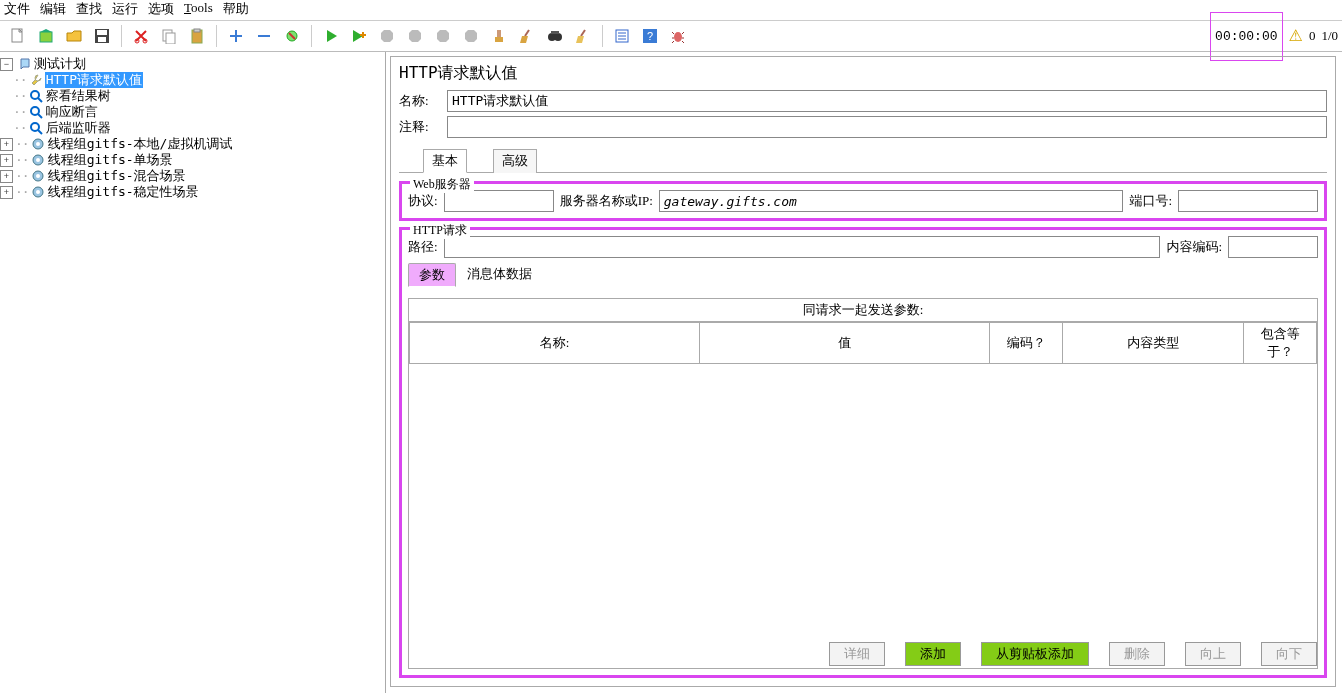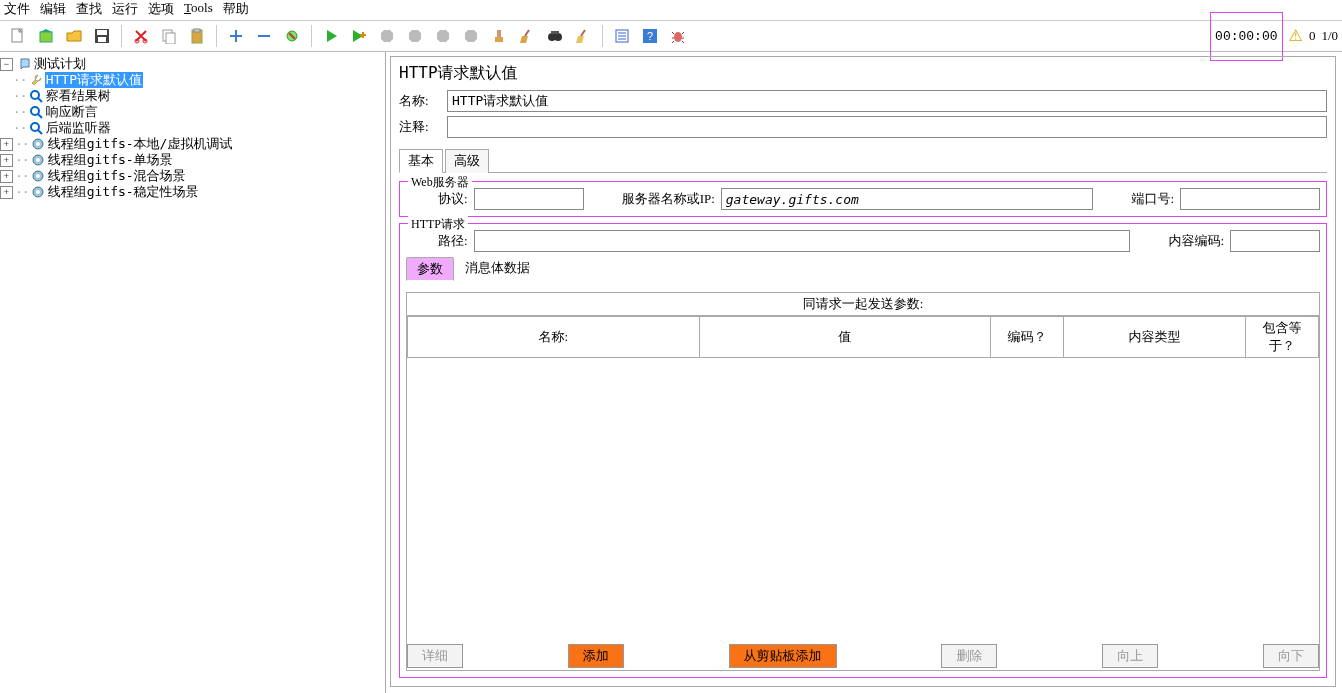--- a/index.html
+++ b/index.html
@@ -153,48 +153,49 @@
     margin: 6px 0 2px 0;
   }
   .tabstrip .tab {
     border: 1px solid #aaa;
     border-bottom: none;
     padding: 2px 8px;
     background: #fff;
     position: relative;
     top: 1px;
     margin-right: 2px;
+    margin-left: 24px;
   }
   .tabstrip .tab.active {
     background: #fff;
     border-bottom: 1px solid #fff;
   }
   .tabstrip .tab:not(.active) {
     background: #f6f6f6;
   }
   .fieldset {
-    border: 1px solid #d946ef;
+    border: 3px solid #d946ef;
     margin-top: 6px;
     padding: 6px;
     position: relative;
   }
   .fieldset .legend {
     position: absolute;
     top: -8px;
     left: 8px;
     background: #fff;
     padding: 0 3px;
     font-size: 12px;
   }
   .ws-row {
     display: flex;
     align-items: center;
     gap: 6px;
   }
-  .ws-row label { white-space: nowrap; margin-left: 32px; }
+  .ws-row label { white-space: nowrap; }
   .ws-row input {
     height: 20px;
     border: 1px solid #888;
     padding: 0 4px;
     font-family: monospace, "SimSun";
     font-size: 13px;
     font-style: italic;
   }
   .subtabs2 {
     display: flex;
@@ -232,30 +233,30 @@
   }
   .params-table th {
     border: 1px solid #aaa;
     font-weight: normal;
     padding: 2px 4px;
     background: #fff;
   }
   .params-body { flex: 1; }
   .btn-row {
     display: flex;
-    justify-content: space-between;
+    justify-content: flex-end;
     gap: 20px;
     padding: 6px 0 2px 0;
   }
   .btn-row button {
     padding: 2px 14px;
     font-family: inherit;
     font-size: 13px;
     border: 1px solid #999;
-    background: #f97316;
+    background: #84cc16;
     color: #000;
   }
   .btn-row button:disabled {
     color: #999;
     background: #f3f3f3;
   }
 </style>
 </head>
 <body>
 

